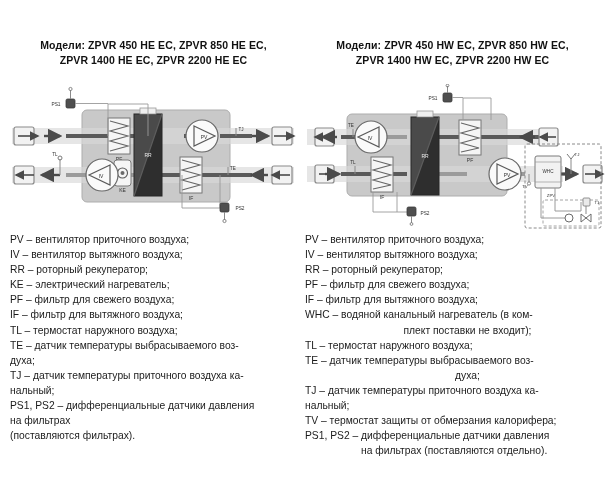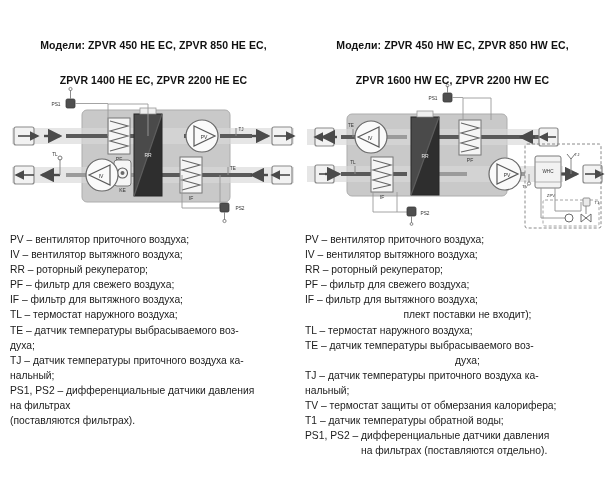--- a/index.html
+++ b/index.html
@@ -15,21 +15,21 @@
   .col{position:absolute;top:0;width:307px;height:500px;}
   .col-left{left:0;}
   .col-right{left:299px;}
 
   
   .heading{
     font-size:10.5px;font-weight:bold;line-height:15px;
     text-align:center;letter-spacing:.1px;
     color:#111;
   }
-  .heading .l2{display:block;margin-top:20px;}
+  .heading .l2{display:block;}
   .head-wrap{position:absolute;left:6px;right:6px;top:38px;}
 
   
   .diagram{position:absolute;left:4px;top:84px;width:300px;height:142px;}
   .diagram svg{display:block;}
 
   
   .legend{
     position:absolute;left:10px;right:6px;top:232px;
     font-size:10.3px;line-height:15.1px;color:#1b1b1b;
@@ -179,39 +179,40 @@
           <circle cx="220.5" cy="137" r="1.6" fill="none" stroke="#7a7a7a" stroke-width="0.9"></circle>
           <text x="236" y="126" font-size="4.8" font-family="Liberation Sans, sans-serif" fill="#333" text-anchor="middle">PS2</text>
         </g>
       </svg>
     </div>
 
     <div class="legend">
       <span class="row just">PV – вентилятор приточного воздуха;</span>
       <span class="row just">IV – вентилятор вытяжного воздуха;</span>
       <span class="row just">RR – роторный рекуператор;</span>
+      <span class="row just">KE – электрический нагреватель;</span>
       <span class="row just">PF – фильтр для свежего воздуха;</span>
       <span class="row just">IF – фильтр для вытяжного воздуха;</span>
       <span class="row just">TL – термостат наружного воздуха;</span>
       <span class="row just">TE – датчик температуры выбрасываемого воз-</span>
       <span class="row">духа;</span>
       <span class="row just">TJ – датчик температуры приточного воздуха ка-</span>
       <span class="row">нальный;</span>
       <span class="row just">PS1, PS2 – дифференциальные датчики давления</span>
       <span class="row">на фильтрах</span>
       <span class="row">(поставляются фильтрах).</span>
     </div>
   </div>
 
   <div class="col col-right">
 
     <div class="head-wrap">
       <div class="heading">
         <span>Модели: ZPVR 450 HW EC, ZPVR 850 HW EC,</span>
-        <span class="l2">ZPVR 1600 HW EC, ZPVR 2200 HW EC</span>
+        <span class="l2">ZPVR 1400 HW EC, ZPVR 2200 HW EC</span>
       </div>
     </div>
 
     <div class="diagram">
       <svg width="303" height="145" viewBox="0 0 303 145" xmlns="http://www.w3.org/2000/svg">
         <defs>
           <linearGradient id="rotgrad2" x1="0" y1="0" x2="1" y2="1">
             <stop offset="0%" stop-color="#4a4a4a"></stop>
             <stop offset="49%" stop-color="#4a4a4a"></stop>
             <stop offset="51%" stop-color="#2e2e2e"></stop>
@@ -344,26 +345,26 @@
         </g>
       </svg>
     </div>
 
     <div class="legend" style="left:6px;">
       <span class="row just">PV – вентилятор приточного воздуха;</span>
       <span class="row just">IV – вентилятор вытяжного воздуха;</span>
       <span class="row just">RR – роторный рекуператор;</span>
       <span class="row just">PF – фильтр для свежего воздуха;</span>
       <span class="row just">IF – фильтр для вытяжного воздуха;</span>
+      <span class="row just">WHC – водяной канальный нагреватель (в ком-</span>
       <span class="row ind">плект поставки не входит);</span>
       <span class="row just">TL – термостат наружного воздуха;</span>
       <span class="row just">TE – датчик температуры выбрасываемого воз-</span>
       <span class="row ind">духа;</span>
       <span class="row just">TJ – датчик температуры приточного воздуха ка-</span>
       <span class="row">нальный;</span>
       <span class="row just">TV – термостат защиты от обмерзания калорифера;</span>
-      <span class="row just">T1 – датчик температуры обратной воды;</span>
       <span class="row just">PS1, PS2 – дифференциальные датчики давления</span>
       <span class="row ind2">на фильтрах (поставляются отдельно).</span>
     </div>
   </div>
 
 </div>
 
 </body></html>

